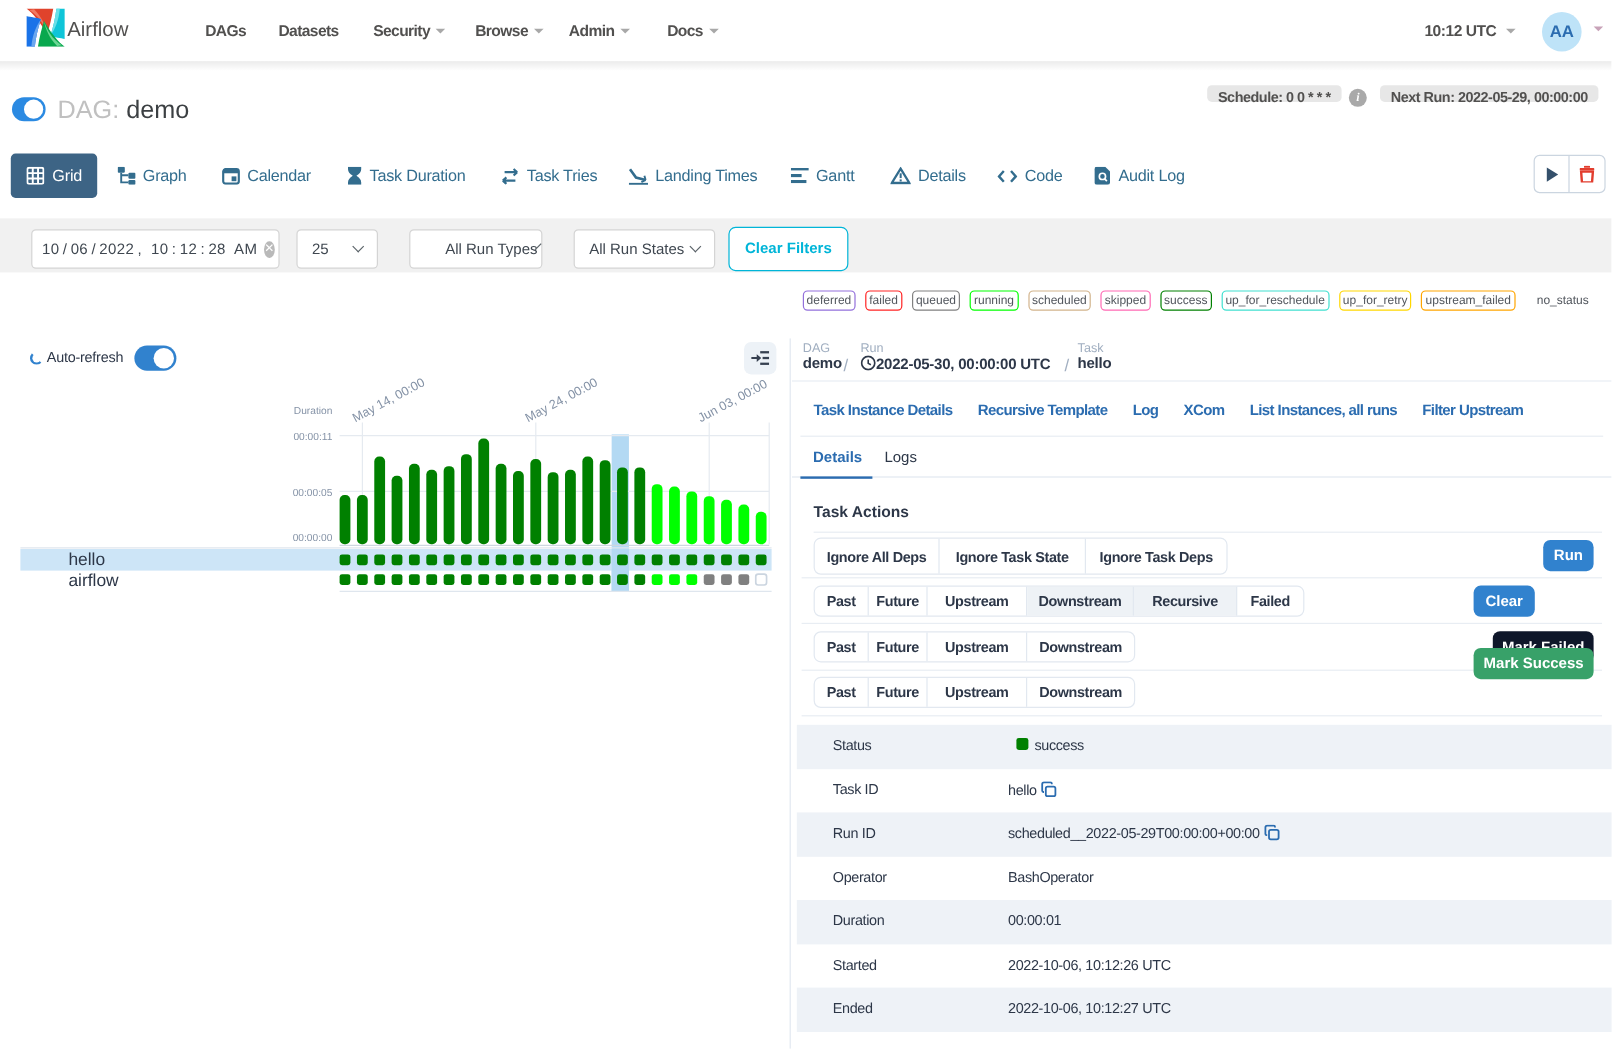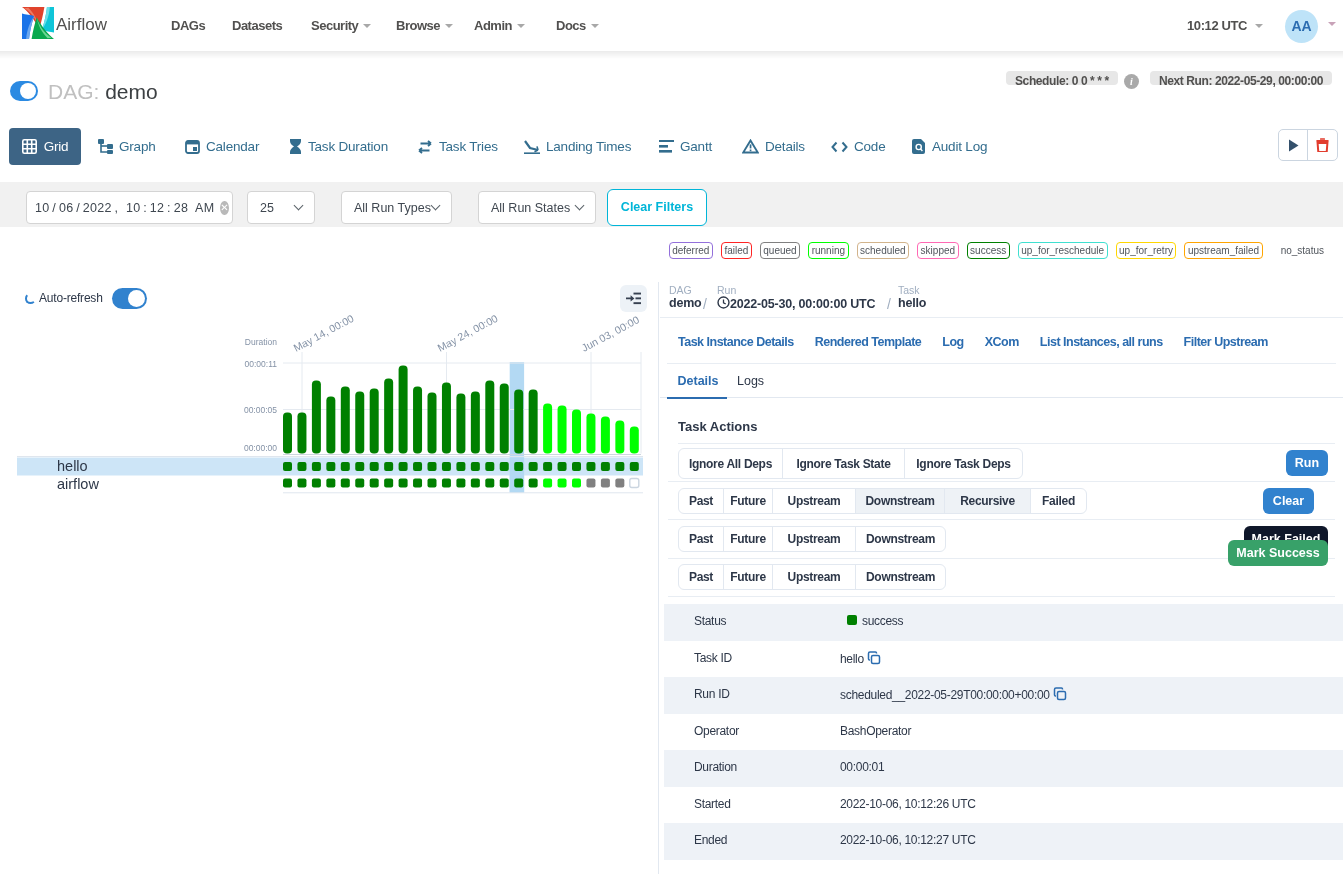--- a/index.html
+++ b/index.html
@@ -213,21 +213,21 @@
             <rect x="4" y="0.2" width="5" height="1.6" rx="0.5"></rect>
             <path d="M1.6 5 h9.8 l-0.7 9 h-8.4 Z" fill="none" stroke="#e23d2e" stroke-width="2"></path>
           </g>
         </svg>
       </div>
   </div>
 
   <div id="filterband">
     <div class="finput" style="left:26px; width:207px; padding:0 8px; letter-spacing:0.3px;">10 / 06 / 2022 ,&nbsp; 10 : 12 : 28&nbsp; AM&nbsp;<span style="display:inline-block;width:14px;height:14px;border-radius:50%;background:#b9b9b9;color:#fff;font-size:10px;line-height:14px;text-align:center;margin-left:2px;">✕</span></div>
     <div class="finput" style="left:247px; width:68px; padding:0 12px; justify-content:space-between;">25 <span class="chev"></span></div>
-    <div class="finput" style="left:341px; width:111px; padding:0 12px; justify-content:space-between;">All Run Types <span class="chev"></span></div>
+    <div class="finput" style="left:341px; width:111px; padding:0 29px; justify-content:space-between;">All Run Types <span class="chev"></span></div>
     <div class="finput" style="left:478px; width:118px; padding:0 12px; justify-content:space-between;">All Run States <span class="chev"></span></div>
     <div id="clearfilters">Clear Filters</div>
   </div>
 
   <div id="legend">
     <span class="lg" style="border-color:#9370DB;">deferred</span>
     <span class="lg" style="border-color:#ff2424;">failed</span>
     <span class="lg" style="border-color:#808080;">queued</span>
     <span class="lg" style="border-color:#00ff00;">running</span>
     <span class="lg" style="border-color:#D2B48C;">scheduled</span>
@@ -371,21 +371,21 @@
   </div>
   <div class="abs bc-lab" style="left:887px; top:296px; font-size:14px;">/</div>
   <div class="abs" style="left:898px; top:284px;">
     <div class="bc-lab">Task</div>
       <div class="bc-val">hello</div>
   </div>
   <div class="hr" style="left:660px; top:317px; width:683px;"></div>
 
   <div id="rp-links">
     <span>Task Instance Details</span>
-      <span>Rendered Template</span>
+      <span>Recursive Template</span>
       <span>Log</span>
       <span>XCom</span>
       <span>List Instances, all runs</span>
       <span>Filter Upstream</span>
   </div>
 
   <div class="hr" style="left:667px; top:363px; width:669px;"></div>
   <div id="rp-tabs"></div>
   <div id="rp-tab-details">Details</div>
   <div id="rp-tab-details-line"></div>
@@ -402,21 +402,21 @@
   <div class="cbtn" style="left:1286px; top:450px; width:42px; background:#3182ce;">Run</div>
   <div class="hr" style="left:668px; top:481px; width:667px;"></div>
   <div class="bgroup" style="left:678px; top:488px; height:26px;">
     <div class="gb" style="width:45px;">Past</div>
     <div class="gb" style="width:49px;">Future</div>
     <div class="gb" style="width:83px;">Upstream</div>
     <div class="gb sel" style="width:89px;">Downstream</div>
     <div class="gb sel" style="width:86px;">Recursive</div>
     <div class="gb" style="width:55px;">Failed</div>
   </div>
-  <div class="cbtn" style="left:1263px; top:488px; width:51px; background:#3182ce;">Clear</div>
+  <div class="cbtn" style="left:1228px; top:488px; width:51px; background:#3182ce;">Clear</div>
   <div class="hr" style="left:668px; top:519px; width:667px;"></div>
   <div class="bgroup" style="left:678px; top:526px; height:26px;">
     <div class="gb" style="width:45px;">Past</div>
     <div class="gb" style="width:49px;">Future</div>
     <div class="gb" style="width:83px;">Upstream</div>
     <div class="gb" style="width:89px;">Downstream</div>
   </div>
   <div class="cbtn" style="left:1244px; top:526px; width:84px; background:#0f172a;">Mark Failed</div>
   <div class="hr" style="left:668px; top:558px; width:667px;"></div>
   <div class="bgroup" style="left:678px; top:564px; height:26px;">

